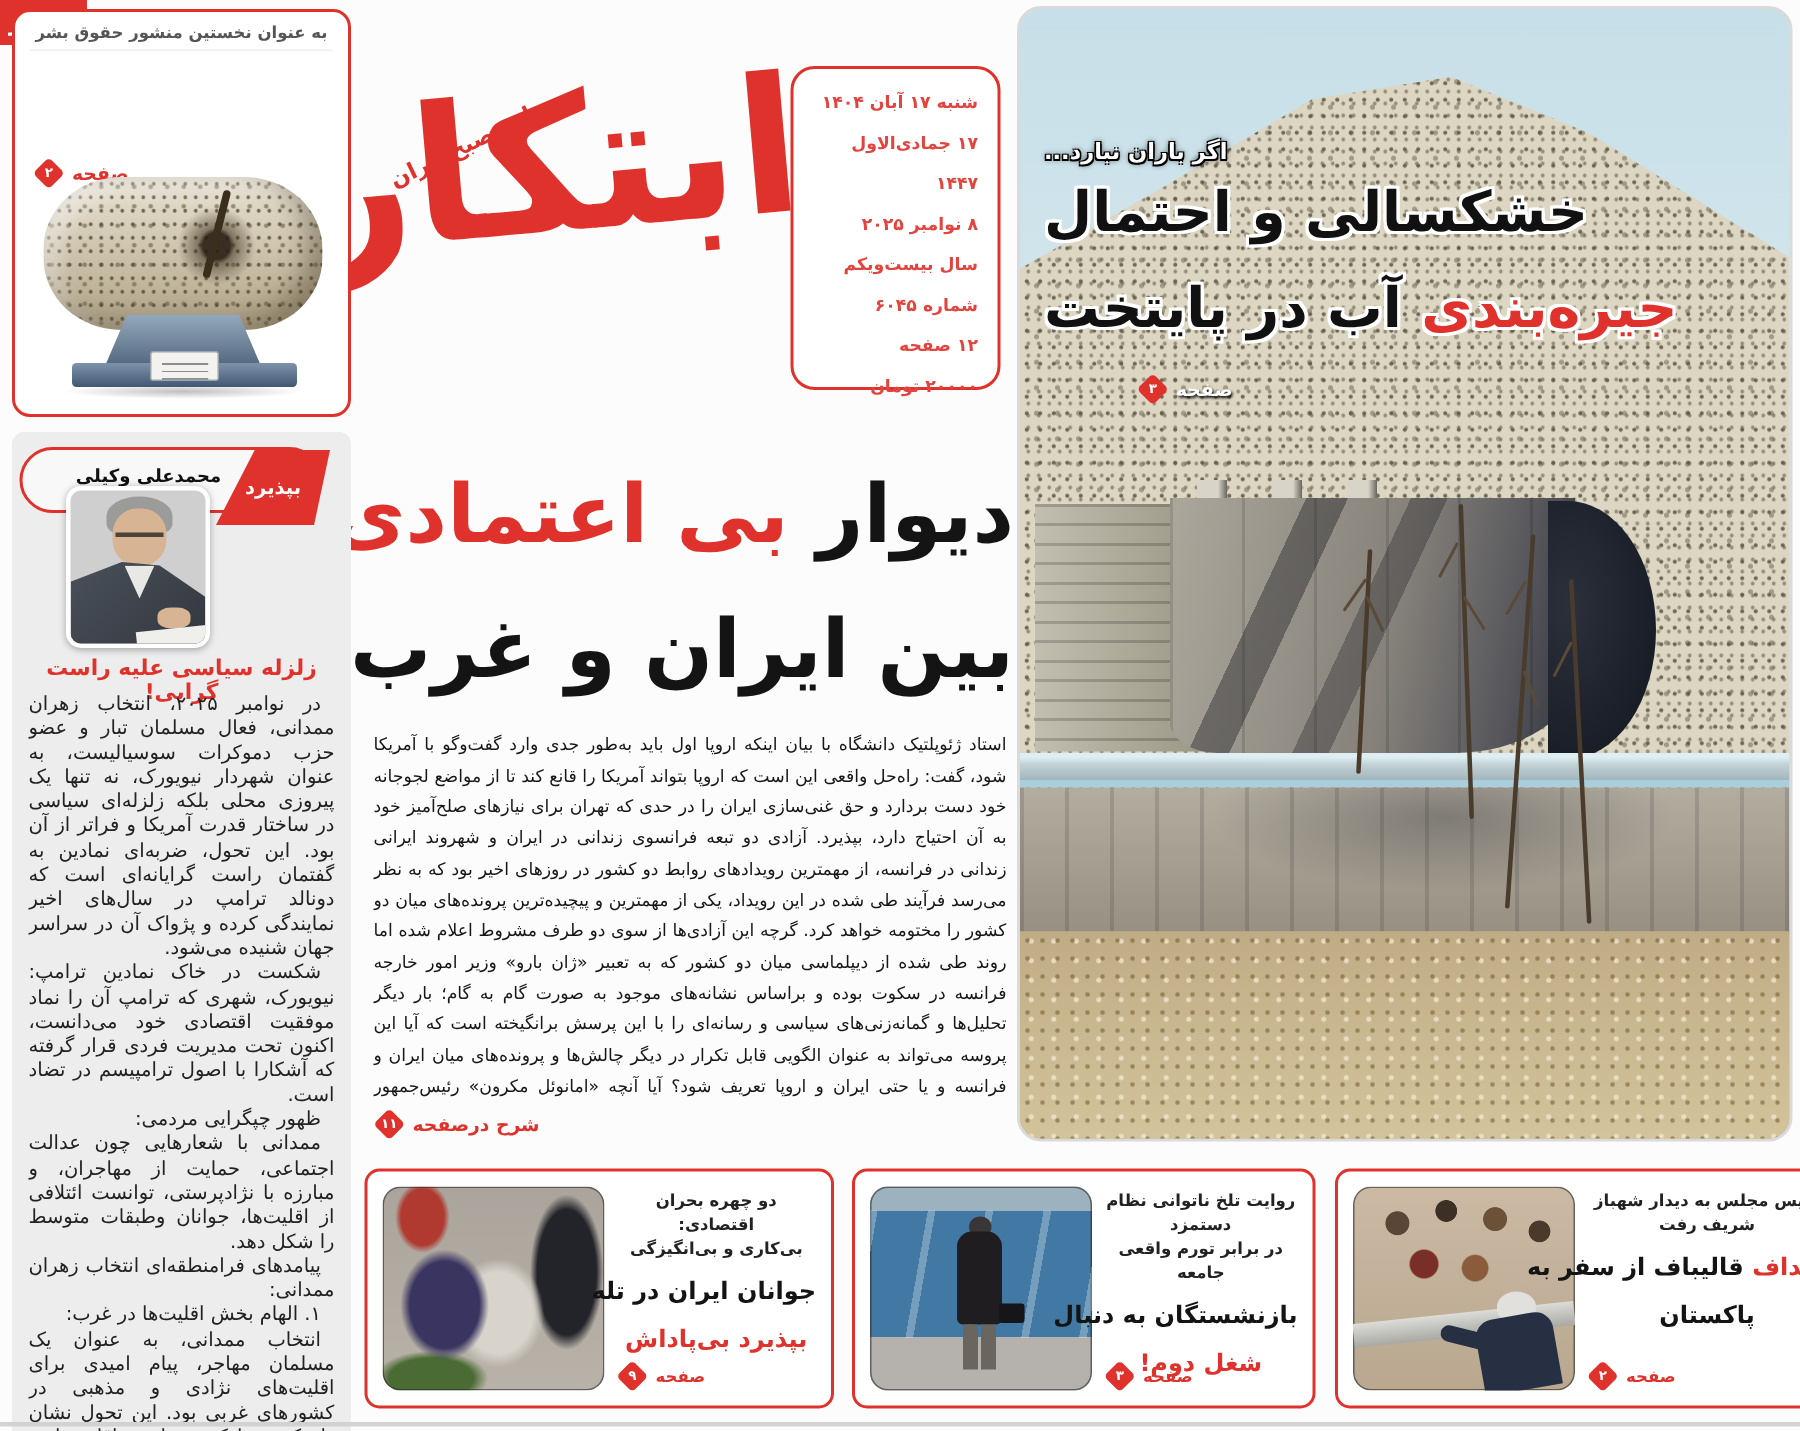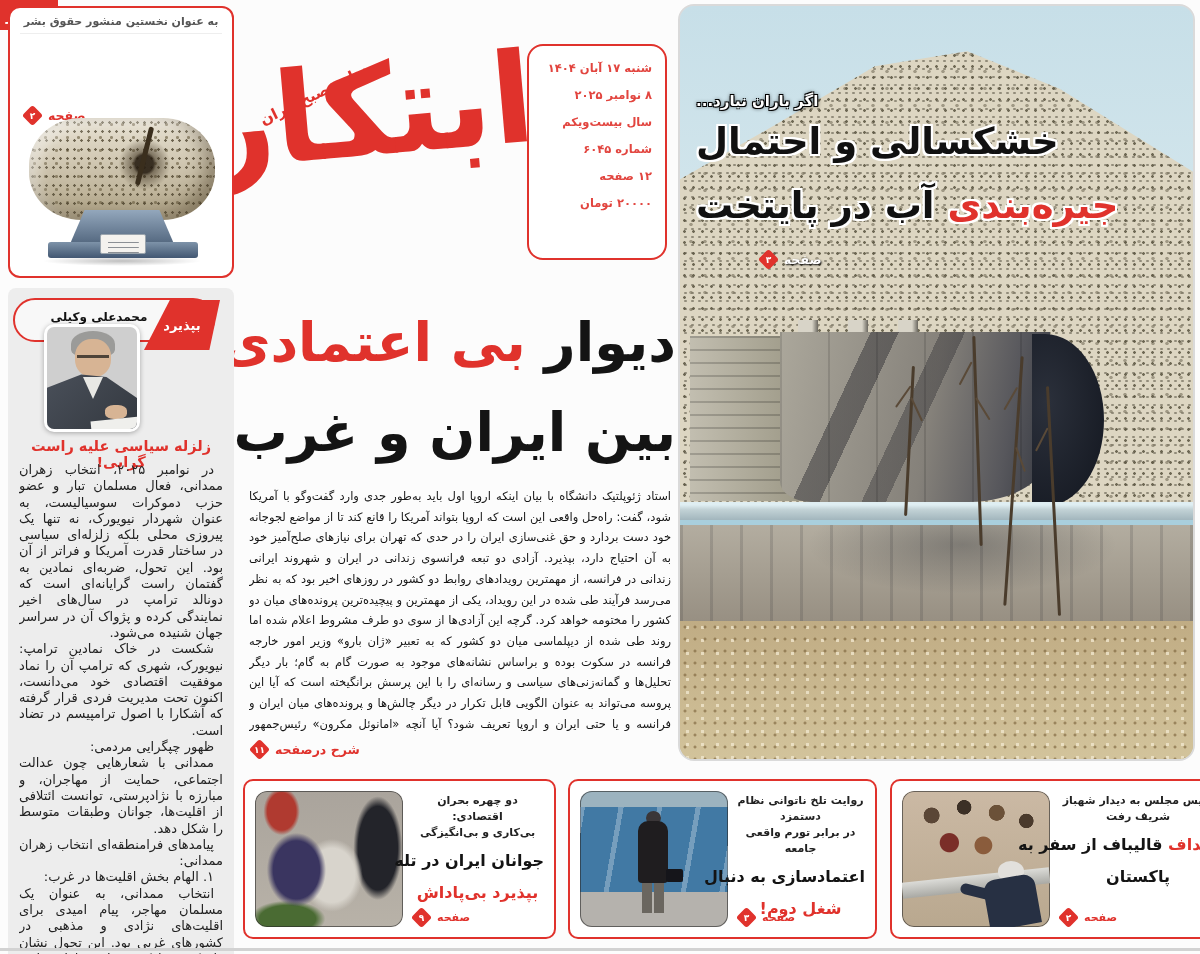--- a/index.html
+++ b/index.html
@@ -193,20 +193,21 @@
     </div>
   </div>
 
   <div class="abs logo-area">
     <div class="abs tagline rtl">روزنامه صبح ایران</div>
     <div class="abs logo rtl">ابتکار</div>
   </div>
 
   <div class="abs date-box">
     <div>شنبه ۱۷ آبان ۱۴۰۴</div>
+    <div>۱۷ جمادی‌الاول ۱۴۴۷</div>
     <div>۸ نوامبر ۲۰۲۵</div>
     <div>سال بیست‌ویکم</div>
     <div>شماره ۶۰۴۵</div>
     <div>۱۲ صفحه</div>
     <div>۲۰۰۰۰ تومان</div>
   </div>
 
   <div class="abs photo-box">
     <div class="abs dam-sky"></div>
     <div class="abs dam-mtn"></div>
@@ -322,21 +323,21 @@
       <div class="abs ph2-streaks"></div>
       <div class="abs ph2-head"></div>
       <div class="abs ph2-man"></div>
       <div class="abs ph2-legs"></div>
       <div class="abs ph2-bag"></div>
     </div>
     <div class="abs btext">
       <div class="bkicker">روایت تلخ ناتوانی نظام دستمزد</div>
       <div class="bkicker">در برابر تورم واقعی جامعه</div>
       <div class="btitle">
-        <span class="red"></span><span>اعتمادسازی به دنبال</span>
+        <span class="red"></span><span>بازنشستگان به دنبال</span>
       </div>
       <div class="btitle">
         <span class="red">شغل دوم!</span><span></span>
       </div>
       <div class="bmarker marker">
         <span>صفحه</span>
         <span class="dm">
             <span>۳</span>
           </span>
       </div>

